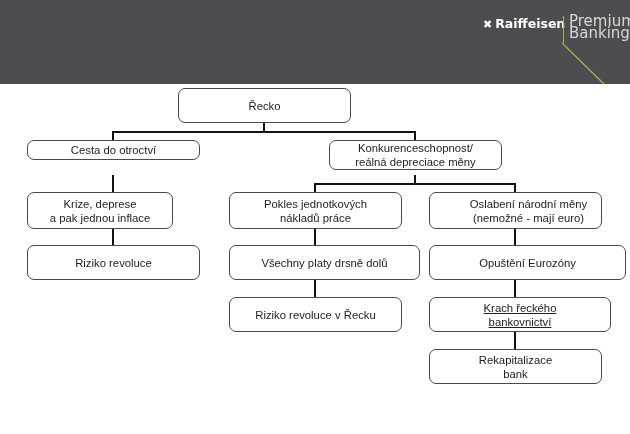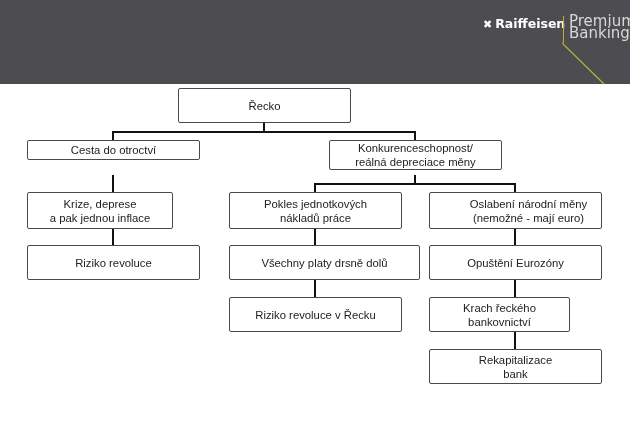--- a/index.html
+++ b/index.html
@@ -4,21 +4,21 @@
 <style>
   html, body { margin:0; padding:0; }
   body { width:630px; height:434px; position:relative; background:#ffffff; overflow:hidden; font-family:"Liberation Sans", sans-serif; }
   .header { position:absolute; left:0; top:0; width:630px; height:84px; background:#4d4d51; }
   .title { position:absolute; left:16px; top:28px; color:#ffffff; font-family:"DejaVu Sans", sans-serif; font-weight:bold; font-size:25px; letter-spacing:0.2px; }
   .brand { position:absolute; left:483px; top:16px; color:#ffffff; font-weight:bold; font-size:12.5px; font-family:"DejaVu Sans", sans-serif; }
   .brand-x { display:inline-block; margin-right:3px; font-size:11px; }
   .divider-line { position:absolute; left:563px; top:16px; width:1px; height:26px; background:#b5b23a; }
   .premium { position:absolute; left:569px; top:15px; color:#d8d8d8; font-size:15px; line-height:12px; font-family:"DejaVu Sans", sans-serif; }
   svg.lines { position:absolute; left:0; top:0; }
-  .node { position:absolute; box-sizing:border-box; border:1.3px solid #4a4a4a; border-radius:2px; background:#ffffff; display:flex; align-items:center; justify-content:center; text-align:center; font-size:11.3px; line-height:14px; color:#222222; padding:0 4px; }
+  .node { position:absolute; box-sizing:border-box; border:1.3px solid #4a4a4a; border-radius:7px; background:#ffffff; display:flex; align-items:center; justify-content:center; text-align:center; font-size:11.3px; line-height:14px; color:#222222; padding:0 4px; }
   .node span { white-space:pre-line; }
 </style>
 </head>
 <body>
 
 <div class="header">
   <div class="brand">
     <span class="brand-x">✖</span><span>Raiffeisen</span>
   </div>
   <div class="divider-line"></div>
@@ -77,28 +77,28 @@
     <span>Oslabení národní měny
 (nemožné - mají euro)</span>
   </div>
 
 <div class="node" style="left:27px;top:245px;width:173px;height:35px;">
     <span>Riziko revoluce</span>
   </div>
 <div class="node" style="left:229px;top:245px;width:191px;height:35px;">
     <span>Všechny platy drsně dolů</span>
   </div>
-<div class="node" style="left:429px;top:245px;width:173px;height:35px;">
+<div class="node" style="left:429px;top:245px;width:197px;height:35px;">
     <span>Opuštění Eurozóny</span>
   </div>
 
 <div class="node" style="left:229px;top:297px;width:173px;height:35px;align-items:center;">
     <span>Riziko revoluce v Řecku</span>
   </div>
-<div class="node" style="left:429px;top:297px;width:141px;height:35px;">
+<div class="node" style="left:429px;top:297px;width:182px;height:35px;text-decoration:underline;">
     <span>Krach řeckého
 bankovnictví</span>
   </div>
 
 <div class="node" style="left:429px;top:349px;width:173px;height:35px;">
     <span>Rekapitalizace
 bank</span>
   </div>
 
 </body></html>

